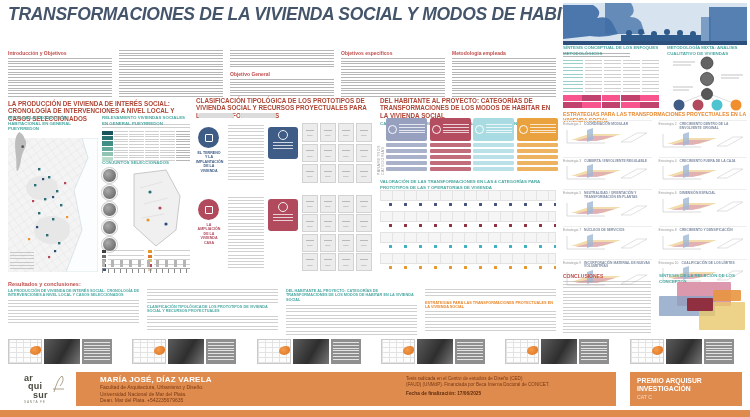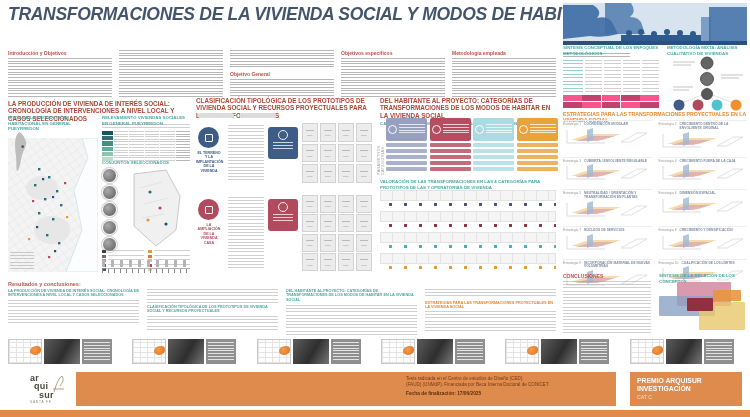--- a/index.html
+++ b/index.html
@@ -813,31 +813,37 @@
         <div class="plan"></div>
         <div class="blob"></div>
         <div class="bwphoto"></div>
         <div class="capbox">
           <div class="ftw"></div>
         </div>
       </div>
     </div>
 
   <div class="abs" style="left:0;top:371px;width:750px;height:46px;background:#fff">
-    <div class="abs" style="left:30px;top:3px">
+    <div class="abs" style="left:24px;top:3px">
       <div class="logo-word">ar</div>
       <div class="logo-word" style="padding-left:4px">qui</div>
       <div class="logo-word" style="padding-left:9px">sur</div>
       <div class="logo-sub">SANTA FE</div>
     </div>
     <svg class="abs" width="18" height="20" viewBox="0 0 18 20" style="left:50px;top:3px">
       <path d="M4,18 Q8,4 12,2 Q15,6 10,12 M3,15 H14" stroke="#9a8a70" stroke-width=".8" fill="none"></path>
     </svg>
 
     <div class="abs footer-box" style="left:76px;top:1px;width:540px;height:34px">
+      <div class="abs" style="left:24px;top:3px">
+        <div class="f-name">MARÍA JOSÉ, DÍAZ VARELA</div>
+        <div class="f-line">Facultad de Arquitectura, Urbanismo y Diseño.</div>
+        <div class="f-line">Universidad Nacional de Mar del Plata.</div>
+        <div class="f-line">Dean. Mar del Plata. +542235679635</div>
+      </div>
       <div class="abs" style="left:330px;top:4px;width:200px">
         <div class="f-tesis">Tesis radicada en el Centro de estudios de Diseño (CED)</div>
         <div class="f-tesis">(FAUD) (UNMdP). Financiada por Beca Interna Doctoral de CONICET.</div>
         <div class="f-fecha">Fecha de finalización: 17/06/2025</div>
       </div>
     </div>
 
     <div class="abs footer-box" style="left:630px;top:1px;width:112px;height:34px;padding:5px 7px">
       <div class="f-premio">PREMIO ARQUISUR INVESTIGACIÓN</div>
       <div class="f-cat">CAT C</div>

